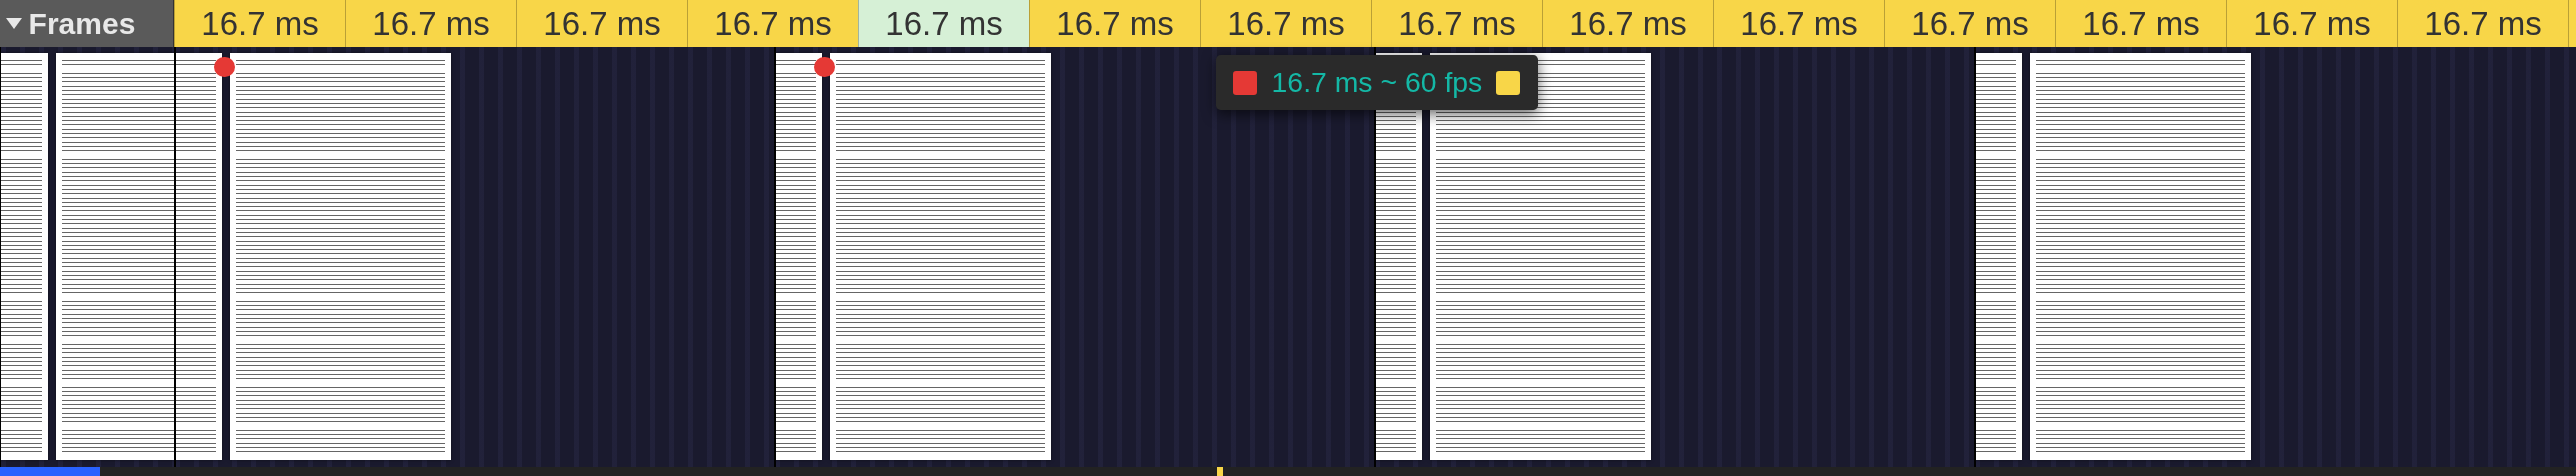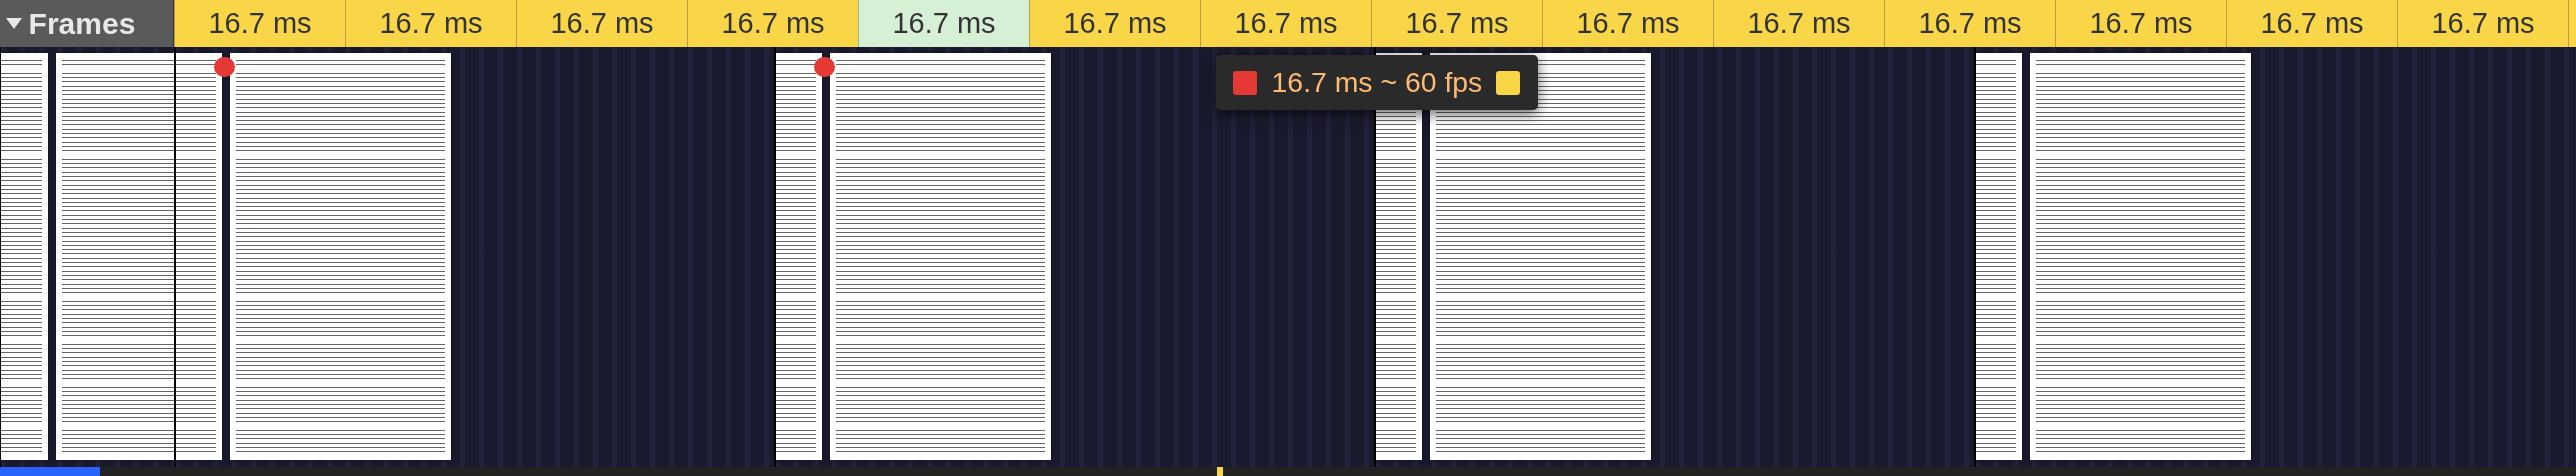--- a/index.html
+++ b/index.html
@@ -31,21 +31,21 @@
     position: absolute;
     left: 174px; top: 0; right: 0; height: 47px;
     display: flex;
   }
   .frame-cell {
     flex: 0 0 auto;
     height: 47px;
     display: flex;
     align-items: center;
     justify-content: center;
-    font-size: 29px;
+    font-size: 33px;
     color: #333;
     border-left: 0.8px solid rgba(0,0,0,.25);
     white-space: nowrap;
     overflow: hidden;
   }
   .frame-yellow { background: #f8d648; }
   .frame-green  { background: #d6f0d6; }
 
   .thumb-row {
     position: absolute;
@@ -106,21 +106,21 @@
     align-items: center;
     gap: 14.2px;
     box-shadow: 0 3.2px 14.2px rgba(0,0,0,.6);
     z-index: 50;
   }
   .tooltip .swatch {
     width: 24px; height: 24px; border-radius: 3.2px;
   }
   .tooltip .red-sw { background: #e53935; }
   .tooltip .yel-sw { background: #f8d648; }
-  .tooltip .timing { color: #fdba74; }
+  .tooltip .timing { color: #14b8a6; }
 
   .bottom-strip {
     position: absolute;
     left: 0; right: 0; bottom: 0; height: 9.5px;
     display: flex;
   }
   .strip-seg { flex: 0 0 auto; height: 100%; }
   .strip-blue { background: #2962ff; }
   .strip-dark { background: #222; }
   .strip-yel  { background: #f8d648; }

